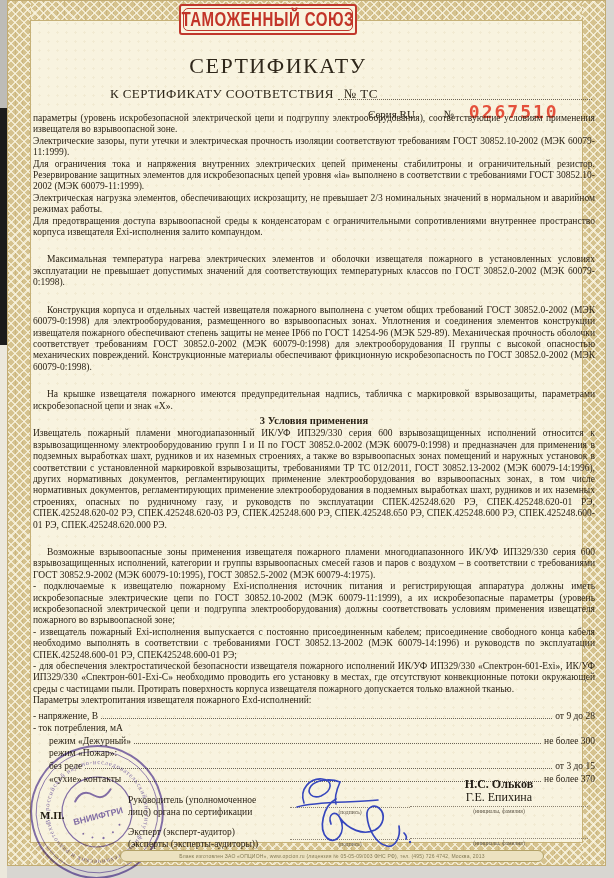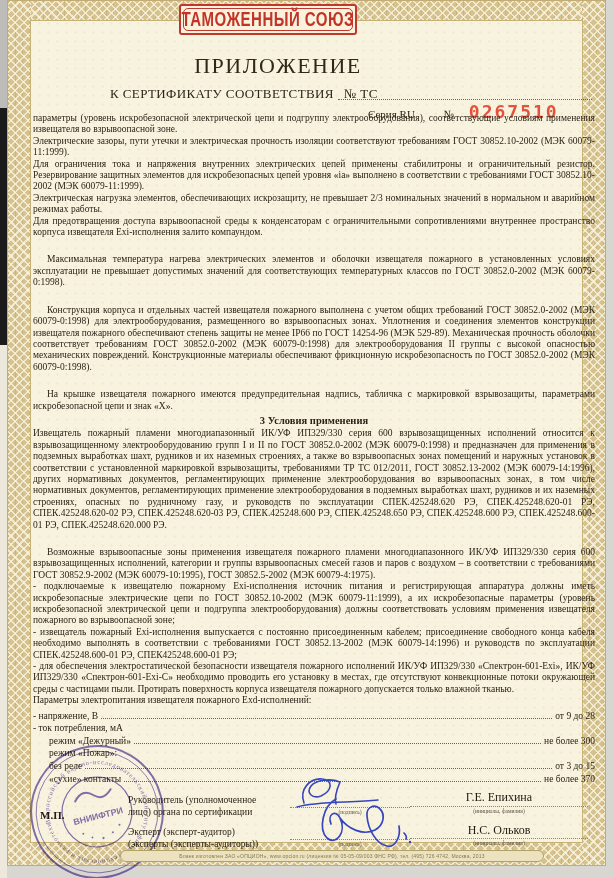--- a/index.html
+++ b/index.html
@@ -125,21 +125,21 @@
   <div class="frame left"></div>
   <div class="frame right"></div>
   <div class="frame-inner-line"></div>
 
   <div class="cu-box">
     <div class="cu-box-inner">
       <span class="cu-text">ТАМОЖЕННЫЙ СОЮЗ</span>
     </div>
   </div>
 
-  <div class="doc-title">ПРИЛОЖЕНИЕ</div>
+  <div class="doc-title">СЕРТИФИКАТУ</div>
 
   <div class="cert-subtitle">
     <span>К СЕРТИФИКАТУ СООТВЕТСТВИЯ</span><span class="ts-label">№ ТС</span>
   </div>
   <div class="cert-underline"></div>
 
   <div class="series-line">
     <span>Серия RU</span>
     <span class="series-no">№</span>
     <span class="serial">0267510</span>
@@ -203,21 +203,21 @@
   <div class="name-text" style="top:789px;">Г.Е. Епихина</div>
   <div class="name-line" style="top:804px;height:1px;"></div>
   <div class="name-caption" style="top:807px;">(инициалы, фамилия)</div>
 
   <div class="sig-role" style="top:826px;">
     <div>Эксперт (эксперт-аудитор)</div>
     <div>(эксперты (эксперты-аудиторы))</div>
   </div>
   <div class="sig-line" style="top:828px;height:10px;"></div>
   <div class="sig-caption" style="top:840px;">(подпись)</div>
-  <div class="name-text" style="top:822px;">Н.С. Ольков</div>
+  <div class="name-text" style="top:776px;font-weight:bold;">Н.С. Ольков</div>
   <div class="name-line" style="top:836px;height:1px;"></div>
   <div class="name-caption" style="top:839px;">(инициалы, фамилия)</div>
 
   <div class="mp-label">М.П.</div>
 
   <svg class="sig-svg" style="left:286px;top:774px;" width="112" height="36" viewBox="0 0 112 36">
     <path d="M10,28 C5,14 16,3 28,4 C40,5 38,16 27,21 C18,24 12,18 17,11 C22,5 36,3 46,7 C43,14 40,23 42,29 M3,32 C22,26 58,28 84,25" fill="none" stroke="#3646bd" stroke-width="1.6" stroke-linecap="round"></path>
   </svg>
   <svg class="sig-svg" style="left:298px;top:792px;" width="122" height="64" viewBox="0 0 122 64">
     <path d="M30,6 C17,13 12,36 21,45 C30,53 41,39 34,25 C30,16 21,21 25,31 M34,25 C42,36 57,43 69,37 C78,32 80,21 73,15 C68,11 60,14 61,23 C62,36 70,51 81,53 C89,55 95,44 93,33 M98,40 C100,42 101,44 100,46" fill="none" stroke="#3646bd" stroke-width="1.7" stroke-linecap="round"></path>

